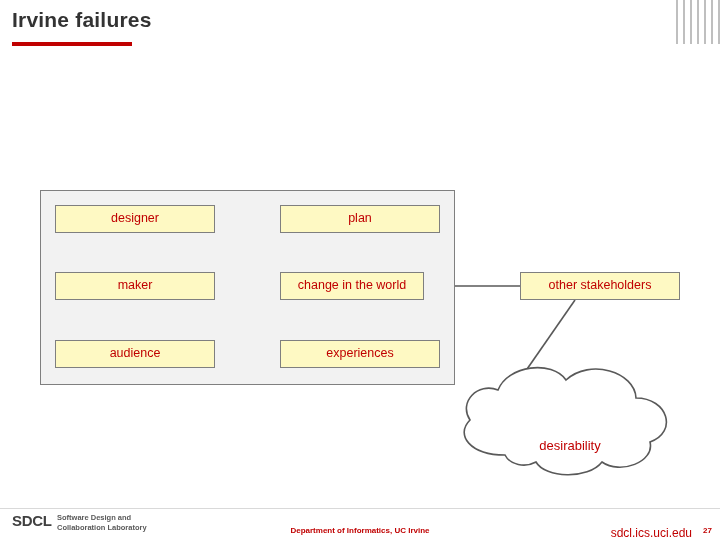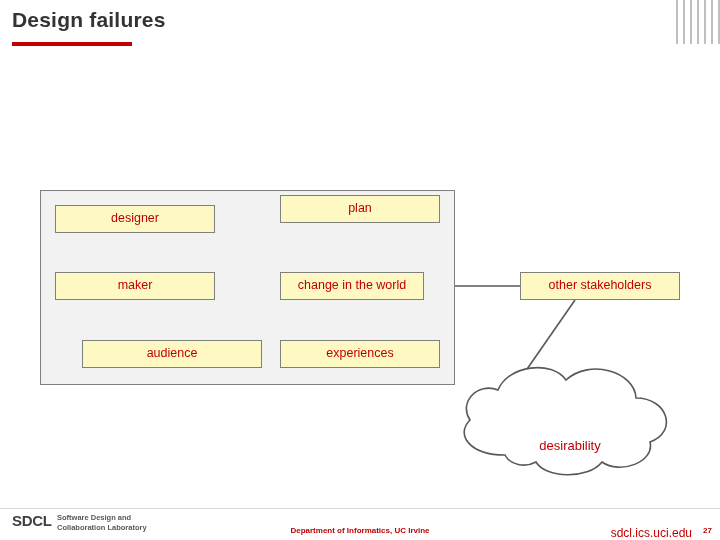--- a/index.html
+++ b/index.html
@@ -93,23 +93,23 @@
     top: 40px;
     width: 415px;
     height: 195px;
     border: 1px solid #7f7f7f;
     background: #f2f2f2;
     box-sizing: border-box;
   }
 
   #node-designer  { left: 55px;  top: 55px;  width: 160px; height: 28px; }
   #node-maker     { left: 55px;  top: 122px; width: 160px; height: 28px; }
-  #node-audience  { left: 55px;  top: 190px; width: 180px; height: 28px; margin-left: 27px; }
-
-  #node-plan      { left: 280px; top: 45px;  width: 160px; height: 28px; }
+  #node-audience  { left: 55px;  top: 190px; width: 160px; height: 28px; }
+
+  #node-plan      { left: 280px; top: 55px;  width: 160px; height: 28px; }
   #node-change    { left: 280px; top: 122px; width: 144px; height: 28px; }
   #node-experiences{left: 280px; top: 190px; width: 160px; height: 28px; }
 
   #node-stakeholders { left: 520px; top: 122px; width: 160px; height: 28px; }
 
   
   #cloud-label {
     position: absolute;
     left: 470px;
     top: 284px;
@@ -173,21 +173,21 @@
     right: 8px;
     top: 526px;
     font-size: 8px;
     color: #c00000;
     font-weight: bold;
   }
 </style>
 </head>
 <body>
 
-<div id="slide-title">Design failures</div>
+<div id="slide-title">Irvine failures</div>
 <div id="title-rule"></div>
 
 <div id="deco-bars">
   <i></i>
     <i></i>
     <i></i>
     <i></i>
     <i></i>
     <i></i>
     <i></i>

